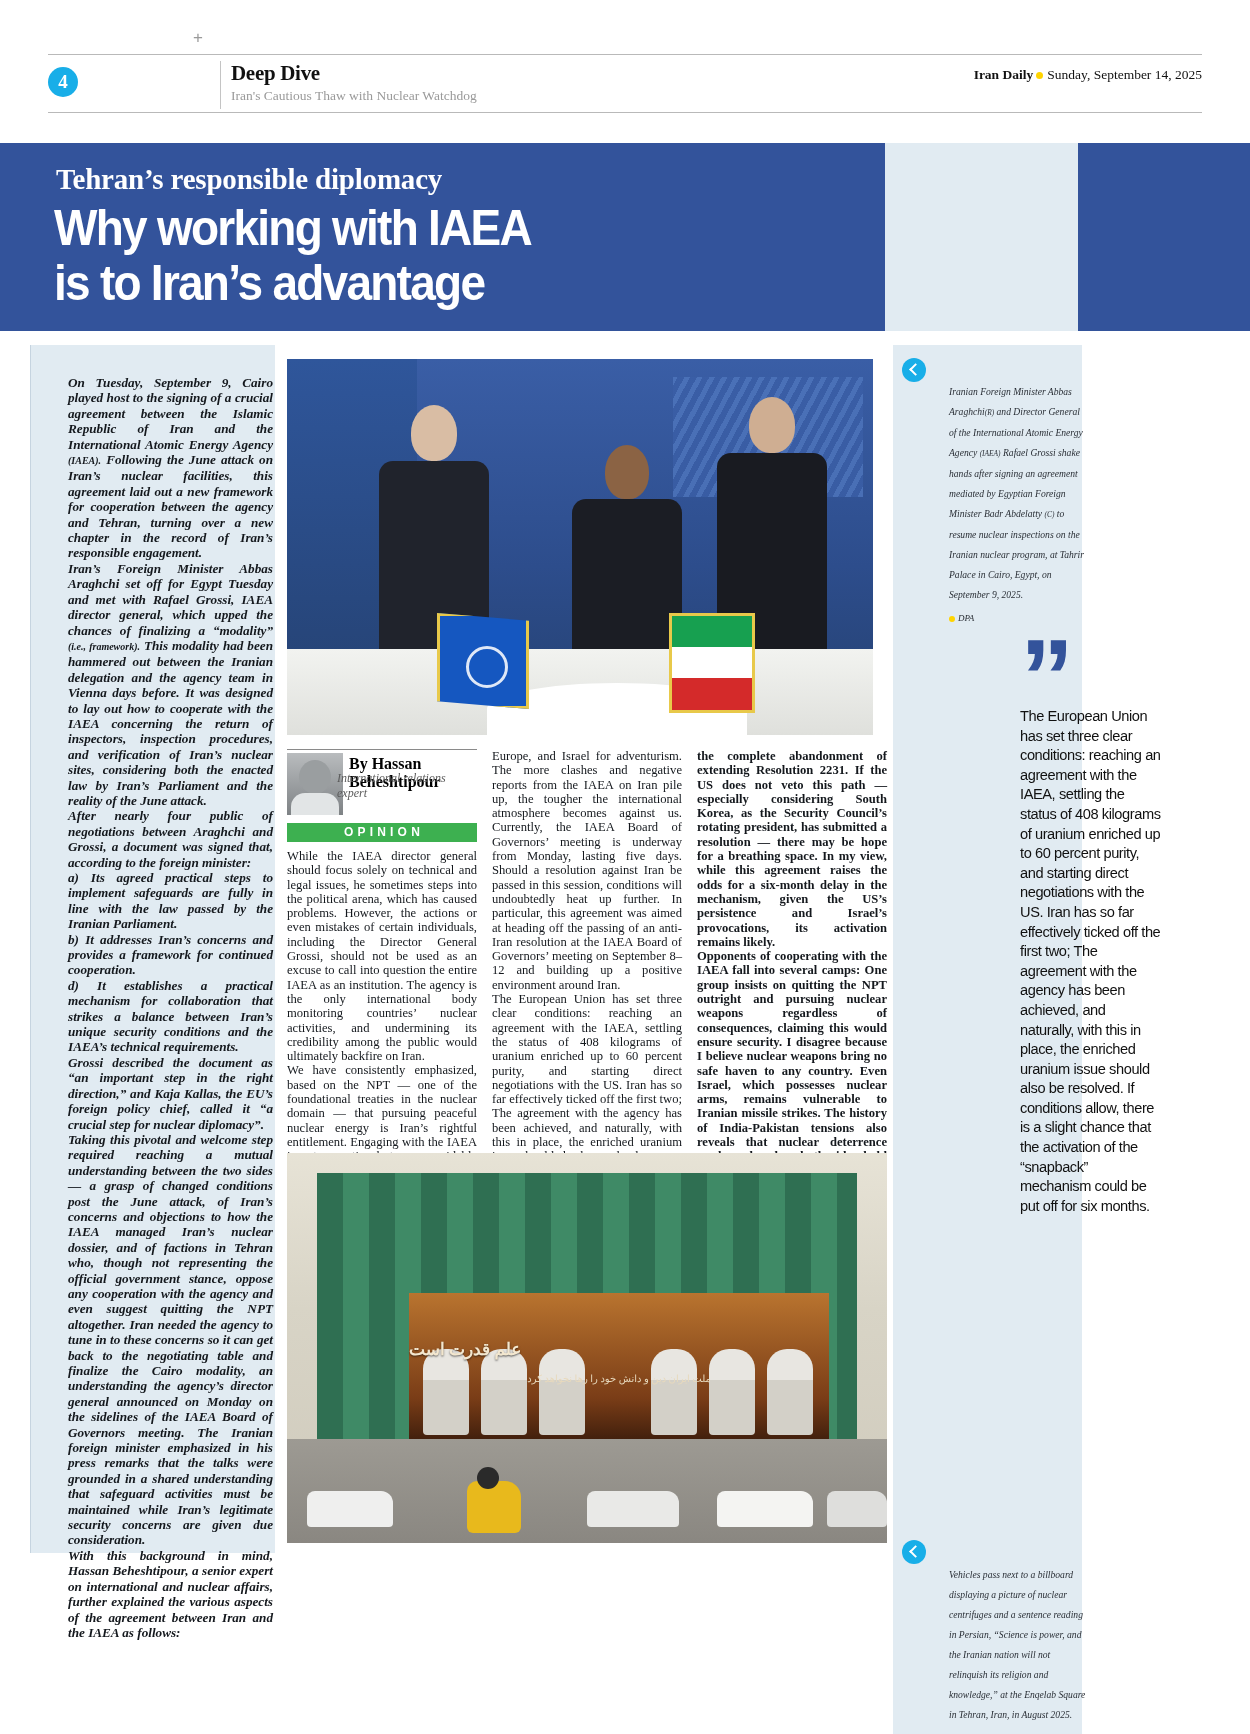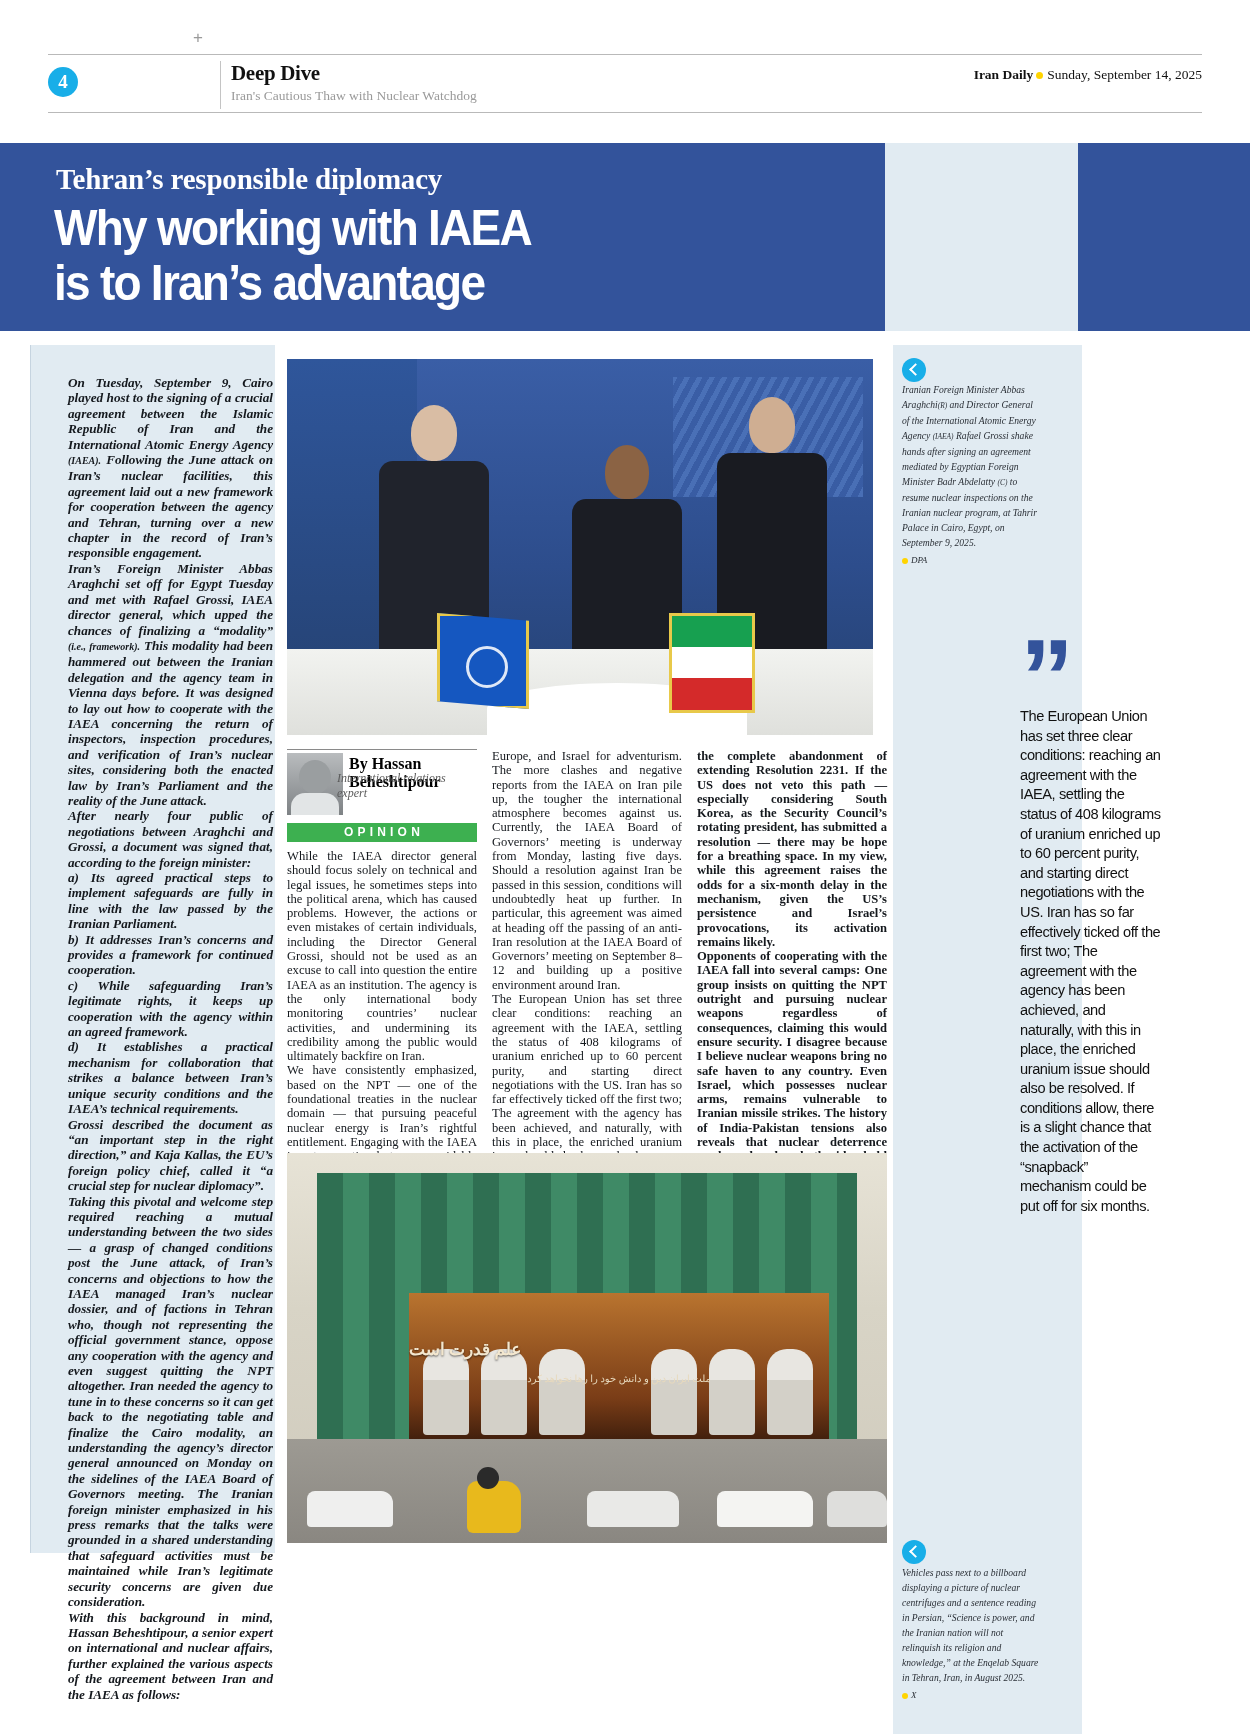--- a/index.html
+++ b/index.html
@@ -289,21 +289,21 @@
     background:#18aee8;
   }
   .arrow-btn:after {
     content:""; position:absolute; left:9px; top:7px;
     width:7px; height:7px; border-left:2px solid #fff; border-bottom:2px solid #fff;
     transform:rotate(45deg);
   }
   .cap {
     position:absolute; width:139px;
     font-family:"Liberation Serif", serif; font-style:italic;
-    font-size:9.6px; line-height:15px; color:#2a2f36;
+    font-size:9.6px; line-height:20px; color:#2a2f36;margin-left:47px;
   }
   .cap .sm { font-size:7.4px; }
   .credit {
     font-family:"Liberation Serif", serif; font-style:italic;
     font-size:9px; color:#2a2f36; margin-top:3px;
   }
   .credit .dot {
     display:inline-block; width:6px;height:6px;border-radius:50%;
     background:#ffd400; margin-right:3px; vertical-align:middle;
   }
@@ -351,21 +351,20 @@
 <div class="body-area">
 
   <div class="intro-panel"></div>
   <div class="v-rule-left"></div>
   <div class="intro-text">
     <p><span>On Tuesday, September 9, Cairo played host to the signing of a crucial agreement between the Islamic Republic of Iran and the International Atomic Energy Agency</span> <span class="sm">(IAEA).</span><span> Following the June attack on Iran’s nuclear facilities, this agreement laid out a new framework for cooperation between the agency and Tehran, turning over a new chapter in the record of Iran’s responsible engagement.</span></p>
     <p><span>Iran’s Foreign Minister Abbas Araghchi set off for Egypt Tuesday and met with Rafael Grossi, IAEA director general, which upped the chances of finalizing a “modality”</span> <span class="sm">(i.e., framework).</span><span> This modality had been hammered out between the Iranian delegation and the agency team in Vienna days before. It was designed to lay out how to cooperate with the IAEA concerning the return of inspectors, inspection procedures, and verification of Iran’s nuclear sites, considering both the enacted law by Iran’s Parliament and the reality of the June attack.</span></p>
     <p>After nearly four public of negotiations between Araghchi and Grossi, a document was signed that, according to the foreign minister:</p>
     <p>a) Its agreed practical steps to implement safeguards are fully in line with the law passed by the Iranian Parliament.</p>
     <p>b) It addresses Iran’s concerns and provides a framework for continued cooperation.</p>
-    <p>c) While safeguarding Iran’s legitimate rights, it keeps up cooperation with the agency within an agreed framework.</p>
     <p>d) It establishes a practical mechanism for collaboration that strikes a balance between Iran’s unique security conditions and the IAEA’s technical requirements.</p>
     <p>Grossi described the document as “an important step in the right direction,” and Kaja Kallas, the EU’s foreign policy chief, called it “a crucial step for nuclear diplomacy”.</p>
     <p>Taking this pivotal and welcome step required reaching a mutual understanding between the two sides — a grasp of changed conditions post the June attack, of Iran’s concerns and objections to how the IAEA managed Iran’s nuclear dossier, and of factions in Tehran who, though not representing the official government stance, oppose any cooperation with the agency and even suggest quitting the NPT altogether. Iran needed the agency to tune in to these concerns so it can get back to the negotiating table and finalize the Cairo modality, an understanding the agency’s director general announced on Monday on the sidelines of the IAEA Board of Governors meeting. The Iranian foreign minister emphasized in his press remarks that the talks were grounded in a shared understanding that safeguard activities must be maintained while Iran’s legitimate security concerns are given due consideration.</p>
     <p>With this background in mind, Hassan Beheshtipour, a senior expert on international and nuclear affairs, further explained the various aspects of the agreement between Iran and the IAEA as follows:</p>
   </div>
 
   <div class="photo-main">
     <div class="ph-bg"></div>
     <div class="ph-flagstripe"></div>
     <div class="ph-backdrop-text"></div>

